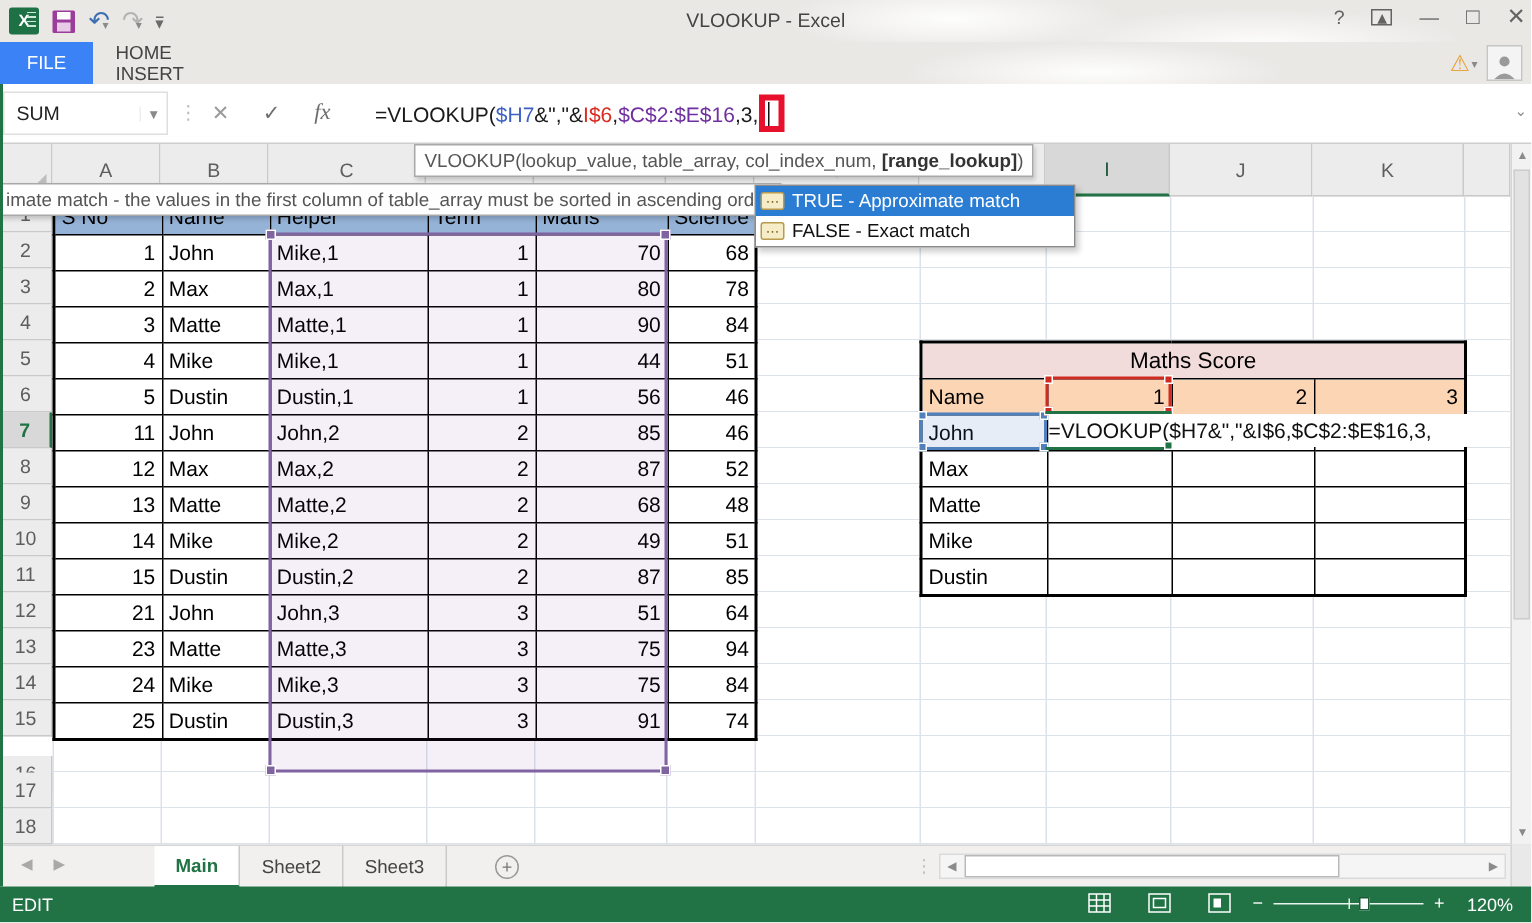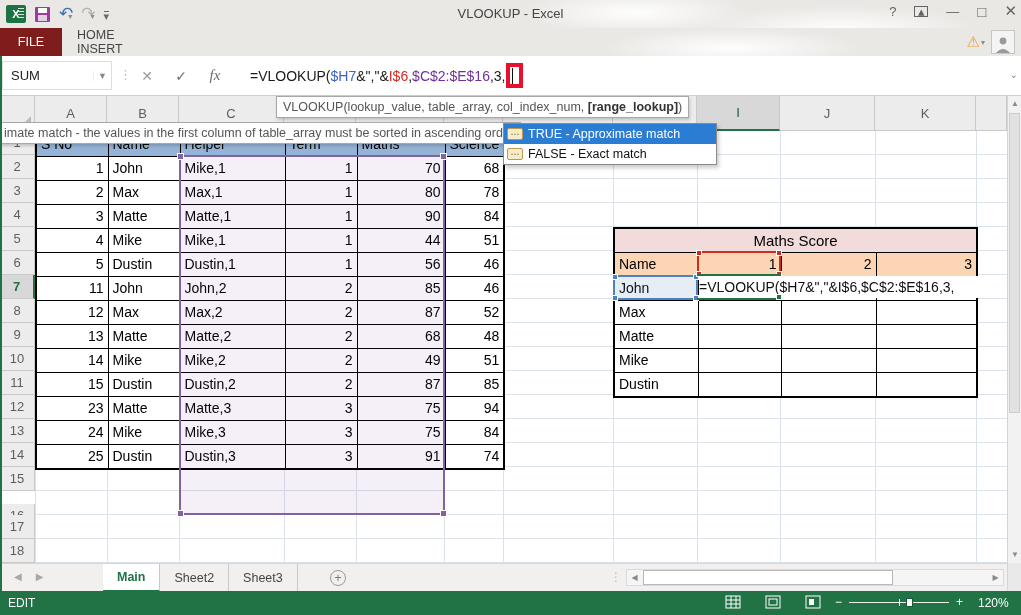--- a/index.html
+++ b/index.html
@@ -20,21 +20,21 @@
   .saveicon:after{content:"";position:absolute;left:3px;top:8px;width:9px;height:6px;background:#E6CCE6;}
   .undo{color:#3C6EB4;font-size:17px;line-height:17px;}
   .redo{color:#B3B3B3;font-size:17px;line-height:17px;}
   .caret{color:#8a8a8a;font-size:8px;margin-left:-5px;}
   .qatmore{color:#6a6a6a;font-size:11px;border-top:1px solid #6a6a6a;line-height:8px;margin-top:3px;}
   .apptitle{position:absolute;left:0;right:0;top:6px;text-align:center;font-size:13px;color:#444;}
   .winctl{position:absolute;right:4px;top:2px;display:flex;align-items:center;gap:18px;color:#636363;}
   .winctl span{font-size:13px;cursor:default;}
   .rdico{width:14px;height:11px;border:1px solid #636363;font-size:8px;line-height:9px;text-align:center;}
   
-  .filetab{position:absolute;left:0;top:0;width:62px;height:28px;background:#7f1d1d;color:#fff;
+  .filetab{position:absolute;left:0;top:0;width:62px;height:28px;background:#3b82f6;color:#fff;
            font-size:12.5px;display:flex;align-items:center;justify-content:center;}
   .rtabs{position:absolute;left:62px;top:0;display:flex;height:28px;flex-direction:column;}
   .rtab{padding:0 15px;font-size:12.5px;color:#444;display:flex;align-items:center;}
   .ribbon-right{position:absolute;right:6px;top:0;height:28px;display:flex;align-items:center;gap:6px;}
   .warn{color:#E8A33D;font-size:15px;}
   .avatar{width:24px;height:24px;border:1px solid #C6C6C6;background:#F4F4F4;display:flex;align-items:flex-end;justify-content:center;overflow:hidden;}
   
   .fbar{position:absolute;left:0;top:56px;width:1021px;height:40px;background:#fff;border-bottom:1px solid #D0CECC;}
   .namebox{position:absolute;left:2px;top:5px;width:110px;height:29px;border:1px solid #E0DEDC;display:flex;align-items:center;}
   .namebox .nbtext{padding-left:8px;font-size:13px;color:#222;flex:1;}
@@ -336,20 +336,28 @@
           </tr>
           <tr>
             <td class="ra">15</td>
             <td>Dustin</td>
             <td>Dustin,2</td>
             <td class="ra">2</td>
             <td class="ra">87</td>
             <td class="ra">85</td>
           </tr>
           <tr>
+            <td class="ra">21</td>
+            <td>John</td>
+            <td>John,3</td>
+            <td class="ra">3</td>
+            <td class="ra">51</td>
+            <td class="ra">64</td>
+          </tr>
+          <tr>
             <td class="ra">23</td>
             <td>Matte</td>
             <td>Matte,3</td>
             <td class="ra">3</td>
             <td class="ra">75</td>
             <td class="ra">94</td>
           </tr>
           <tr>
             <td class="ra">24</td>
             <td>Mike</td>

